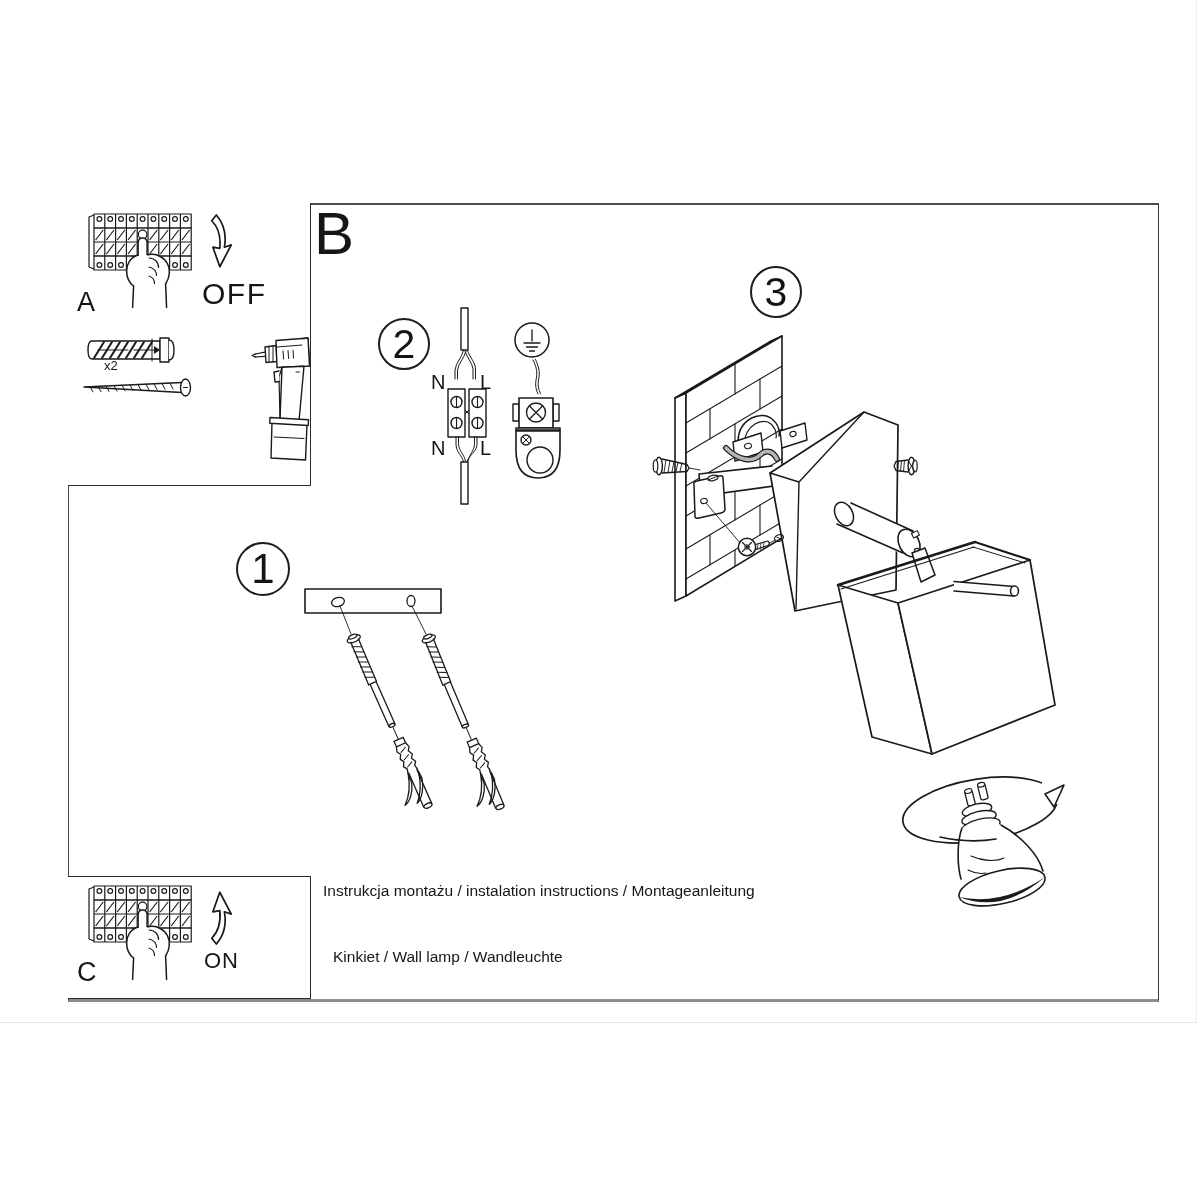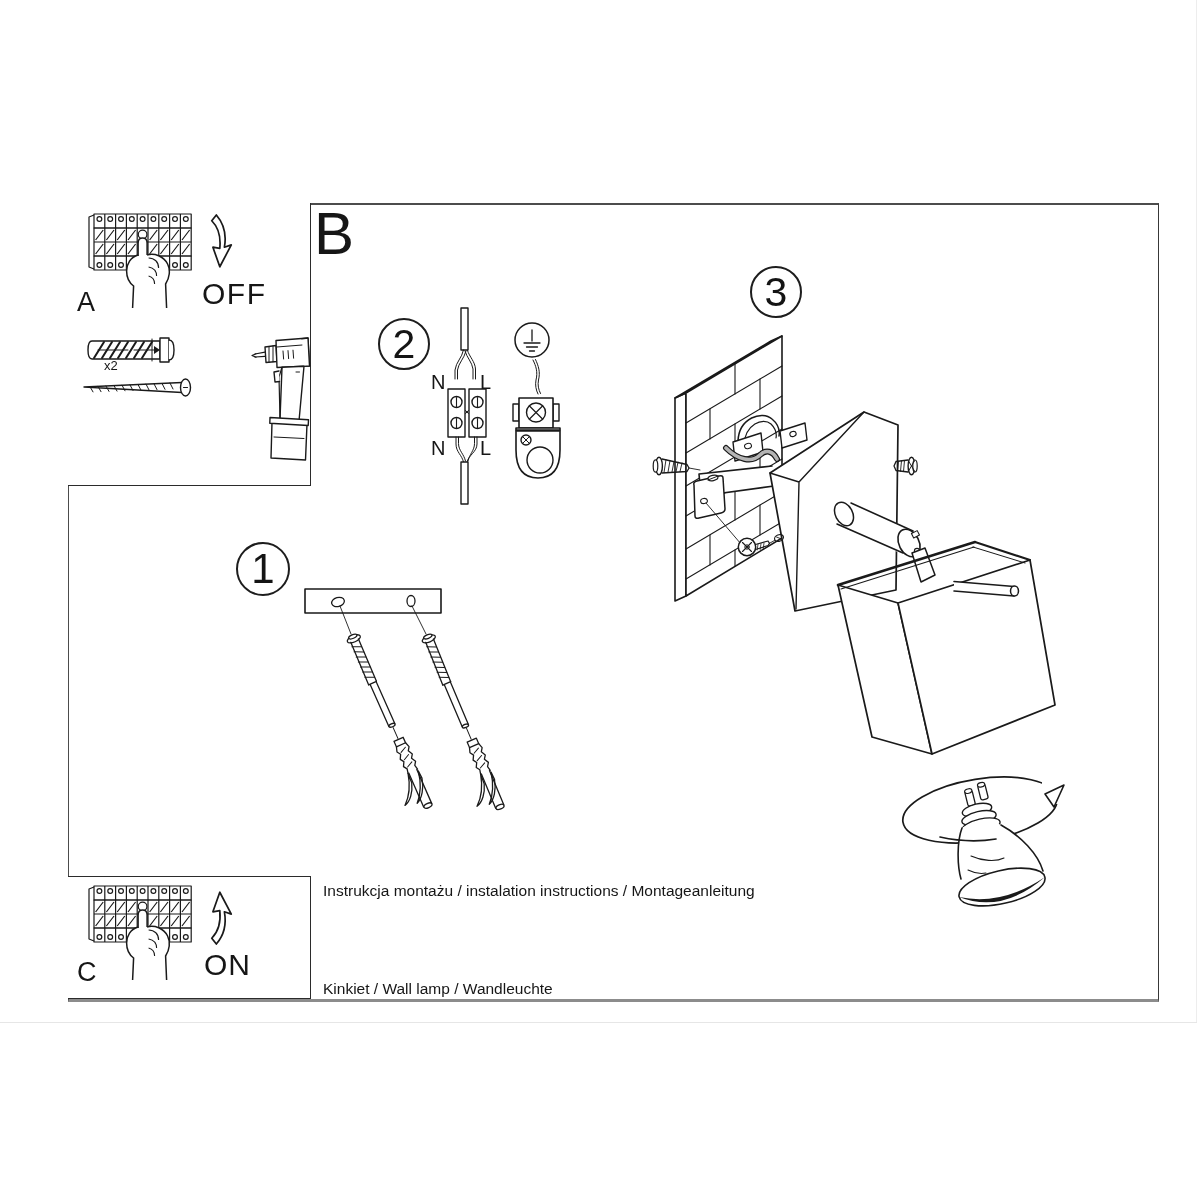--- a/index.html
+++ b/index.html
@@ -335,18 +335,18 @@
   <div class="circle-num" style="left:236px;top:542px;width:50px;height:50px;font-size:42px;">1</div>
   <div class="circle-num" style="left:378px;top:318px;width:48px;height:48px;font-size:41px;">2</div>
   <div class="circle-num" style="left:750px;top:266px;width:48px;height:48px;font-size:41px;">3</div>
 
   <span class="t" style="left:431px;top:371px;font-size:20px;">N</span>
   <span class="t" style="left:480px;top:371px;font-size:20px;">L</span>
   <span class="t" style="left:431px;top:437px;font-size:20px;">N</span>
   <span class="t" style="left:480px;top:437px;font-size:20px;">L</span>
 
   <span class="t" style="left:77px;top:957px;font-size:27px;">C</span>
-  <span class="t" style="left:204px;top:948px;font-size:30px;letter-spacing:1px;">ON</span>
+  <span class="t" style="left:204px;top:948px;font-size:22px;letter-spacing:1px;">ON</span>
 
   <div class="t" style="left:323px;top:876px;font-size:15.5px;margin-top:6px;">Instrukcja montażu / instalation instructions / Montageanleitung</div>
-  <div class="t" style="left:323px;top:948px;font-size:15.5px;margin-top:32px;">Kinkiet / Wall lamp / Wandleuchte</div>
+  <div class="t" style="left:333px;top:948px;font-size:15.5px;">Kinkiet / Wall lamp / Wandleuchte</div>
 
 </div>
 
 </body></html>

